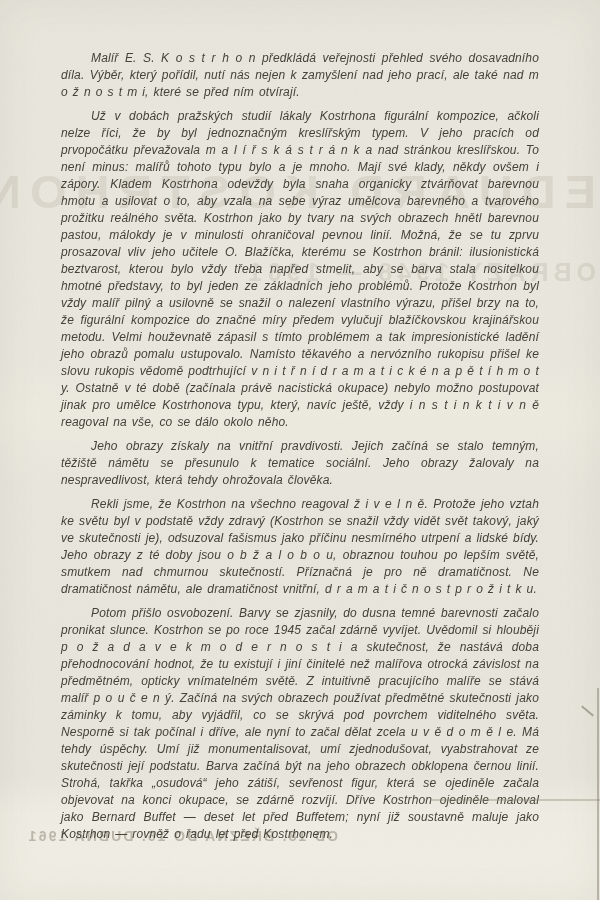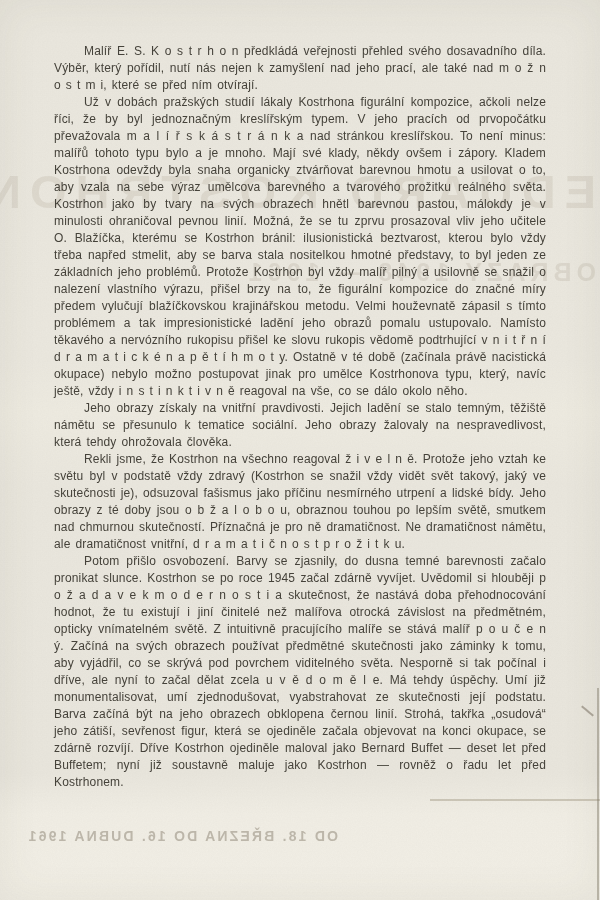--- a/index.html
+++ b/index.html
@@ -31,22 +31,23 @@
     position: absolute;
     top: 43px; left: 54px; width: 492px;
     color: #45423a;
     font-size: 12px;
     line-height: 17px;
     text-align: justify;
     word-spacing: 1.5px;
     letter-spacing: 0.15px;
   }
   .text-block p {
-    margin: 0;
+    margin: 7px;
     text-indent: 30px;
+    font-style: italic;
   }
   .ghost {
     position: absolute;
     transform: scaleX(-1);
     white-space: nowrap;
     pointer-events: none;
     filter: blur(0.7px);
     font-weight: 700;
   }
   .ghost-title {
@@ -106,21 +107,21 @@
 
   <div class="ghost ghost-title">EDUARD KOSTRHON</div>
 
   <div class="ghost ghost-subtitle">OBRAZY 1948 — 1961</div>
 
   <div class="ghost ghost-dates">OD 18. BŘEZNA DO 16. DUBNA 1961</div>
 
   <div class="text-block">
     <p>Malíř E. S. K o s t r h o n  předkládá veřejnosti přehled svého dosavadního díla. Výběr, který pořídil, nutí nás nejen k zamyšlení nad jeho prací, ale také nad m o ž n o s t m i,  které se před ním otvírají.</p>
     <p>Už v dobách pražských studií lákaly Kostrhona figurální kompozice, ačkoli nelze říci, že by byl jednoznačným kreslířským typem. V jeho pracích od prvopočátku převažovala  m a l í ř s k á  s t r á n k a  nad stránkou kreslířskou. To není minus: malířů tohoto typu bylo a je mnoho. Mají své klady, někdy ovšem i zápory. Kladem Kostrhona odevždy byla snaha organicky ztvárňovat barevnou hmotu a usilovat o to, aby vzala na sebe výraz umělcova barevného a tvarového prožitku reálného světa. Kostrhon jako by tvary na svých obrazech hnětl barevnou pastou, málokdy je v minulosti ohraničoval pevnou linií. Možná, že se tu zprvu prosazoval vliv jeho učitele O. Blažíčka, kterému se Kostrhon bránil: ilusionistická beztvarost, kterou bylo vždy třeba napřed stmelit, aby se barva stala nositelkou hmotné představy, to byl jeden ze základních jeho problémů. Protože Kostrhon byl vždy malíř pilný a usilovně se snažil o nalezení vlastního výrazu, přišel brzy na to, že figurální kompozice do značné míry předem vylučují blažíčkovskou krajinářskou metodu. Velmi houževnatě zápasil s tímto problémem a tak impresionistické ladění jeho obrazů pomalu ustupovalo. Namísto těkavého a nervózního rukopisu přišel ke slovu rukopis vědomě podtrhující  v n i t ř n í  d r a m a t i c k é  n a p ě t í  h m o t y.  Ostatně v té době (začínala právě nacistická okupace) nebylo možno postupovat jinak pro umělce Kostrhonova typu, který, navíc ještě, vždy  i n s t i n k t i v n ě  reagoval na vše, co se dálo okolo něho.</p>
-    <p>Jeho obrazy získaly na vnitřní pravdivosti. Jejich ladění se stalo temným, těžiště námětu se přesunulo k tematice sociální. Jeho obrazy žalovaly na nespravedlivost, která tehdy ohrožovala člověka.</p>
+    <p>Jeho obrazy získaly na vnitřní pravdivosti. Jejich začíná se stalo temným, těžiště námětu se přesunulo k tematice sociální. Jeho obrazy žalovaly na nespravedlivost, která tehdy ohrožovala člověka.</p>
     <p>Rekli jsme, že Kostrhon na všechno reagoval  ž i v e l n ě.  Protože jeho vztah ke světu byl v podstatě vždy zdravý (Kostrhon se snažil vždy vidět svět takový, jaký ve skutečnosti je), odsuzoval fašismus jako příčinu nesmírného utrpení a lidské bídy. Jeho obrazy z té doby jsou  o b ž a l o b o u,  obraznou touhou po lepším světě, smutkem nad chmurnou skutečností. Příznačná je pro ně dramatičnost. Ne dramatičnost námětu, ale dramatičnost vnitřní,  d r a m a t i č n o s t  p r o ž i t k u.</p>
     <p>Potom přišlo osvobození. Barvy se zjasnily, do dusna temné barevnosti začalo pronikat slunce. Kostrhon se po roce 1945 začal zdárně vyvíjet. Uvědomil si hlouběji  p o ž a d a v e k  m o d e r n o s t i  a skutečnost, že nastává doba přehodnocování hodnot, že tu existují i jiní činitelé než malířova otrocká závislost na předmětném, opticky vnímatelném světě. Z intuitivně pracujícího malíře se stává malíř  p o u č e n ý.  Začíná na svých obrazech používat předmětné skutečnosti jako záminky k tomu, aby vyjádřil, co se skrývá pod povrchem viditelného světa. Nesporně si tak počínal i dříve, ale nyní to začal dělat zcela  u v ě d o m ě l e.  Má tehdy úspěchy. Umí již monumentalisovat, umí zjednodušovat, vyabstrahovat ze skutečnosti její podstatu. Barva začíná být na jeho obrazech obklopena černou linií. Strohá, takřka „osudová“ jeho zátiší, sevřenost figur, která se ojediněle začala objevovat na konci okupace, se zdárně rozvíjí. Dříve Kostrhon ojediněle maloval jako Bernard Buffet — deset let před Buffetem; nyní již soustavně maluje jako Kostrhon — rovněž o řadu let před Kostrhonem.</p>
   </div>
 
   <div class="crease-line"></div>
   <div class="paper-edge-shadow"></div>
   <div class="scratch-mark"></div>
 
 </div>
 

